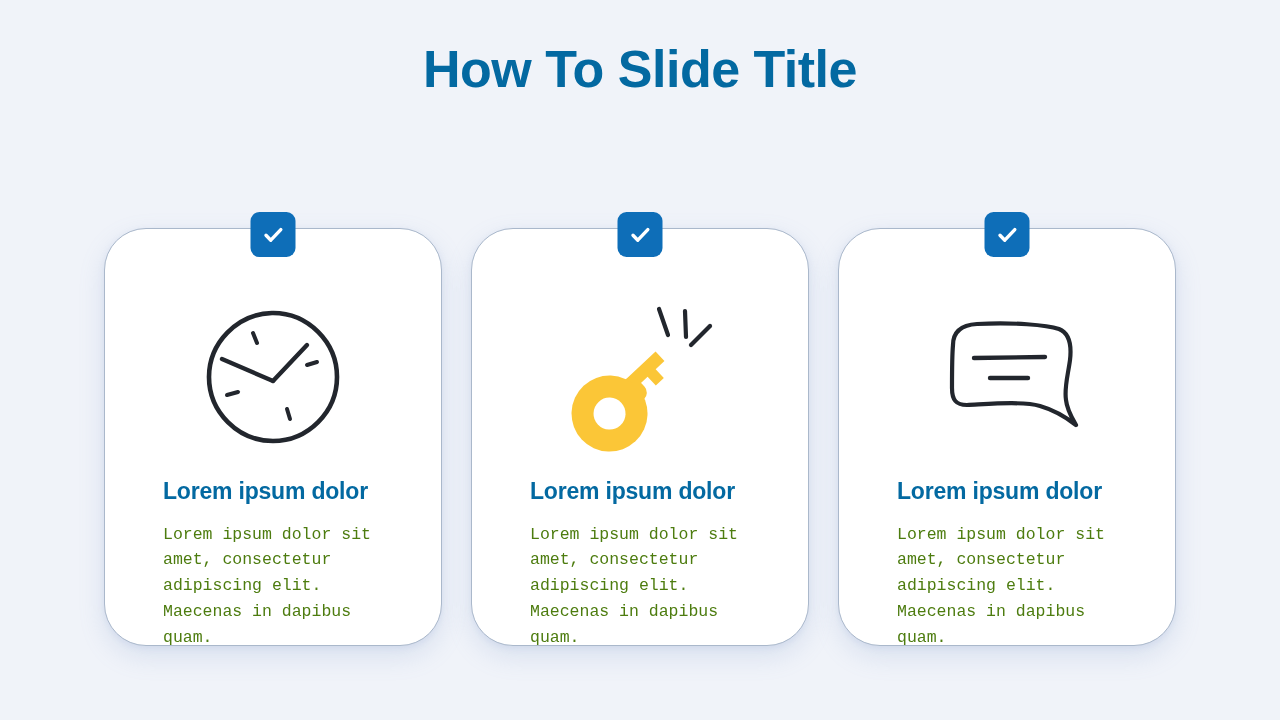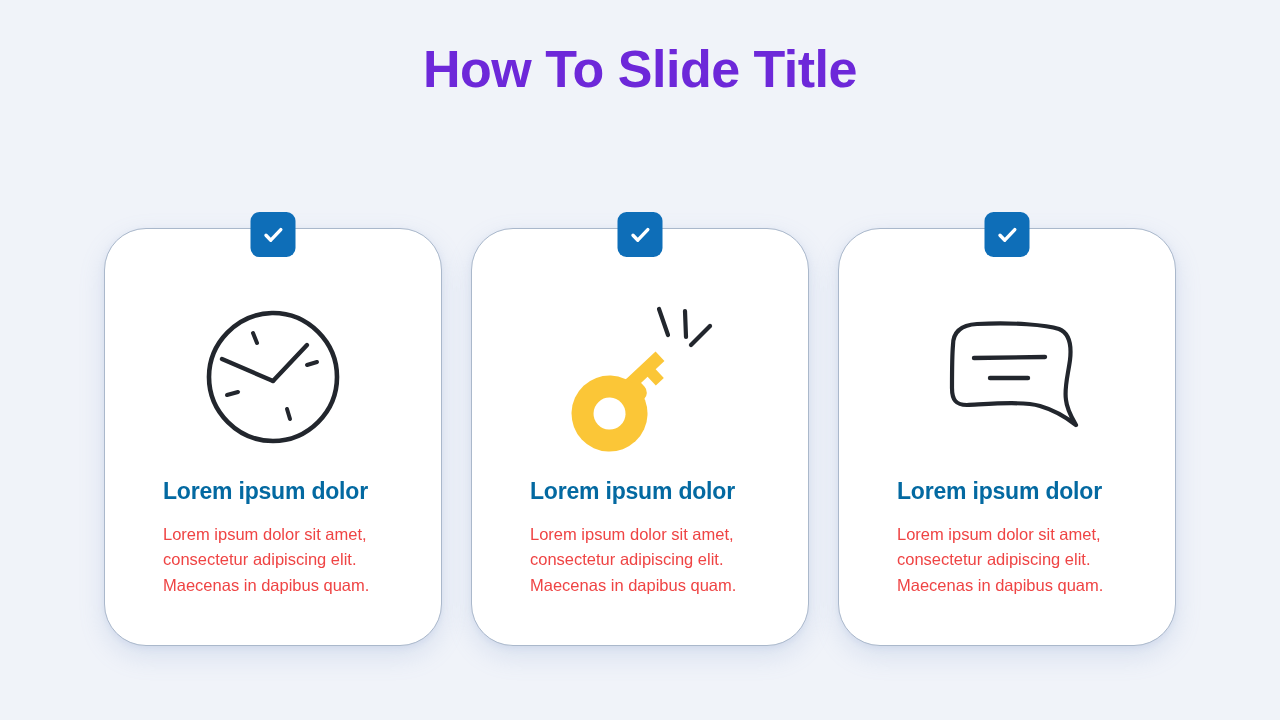--- a/index.html
+++ b/index.html
@@ -19,21 +19,21 @@
   
   .slide-title {
     position: absolute;
     top: 38px;
     left: 0;
     width: 1280px;
     text-align: center;
     font-size: 52px;
     font-weight: bold;
     letter-spacing: -0.5px;
-    color: #6d28d9;
+    color: #0369a1;
     line-height: 1.2;
   }
 
   
   .cards-row {
     position: absolute;
     top: 228px;
     left: 104px;
     width: 1072px;
     height: 420px;
@@ -94,23 +94,24 @@
     font-size: 23px;
     font-weight: bold;
     color: #0369a1;
     letter-spacing: -0.2px;
     margin-bottom: 16px;
     line-height: 1.25;
   }
 
   .card-body {
     font-size: 16.5px;
-    color: #ef4444;
+    color: #4d7c0f;
     line-height: 1.56;
     max-width: 218px;
+    font-family: Liberation Mono, monospace;
   }
 </style>
 </head>
 <body>
 
 <h1 class="slide-title">How To Slide Title</h1>
 
 <div class="cards-row">
 
   <div class="card">

